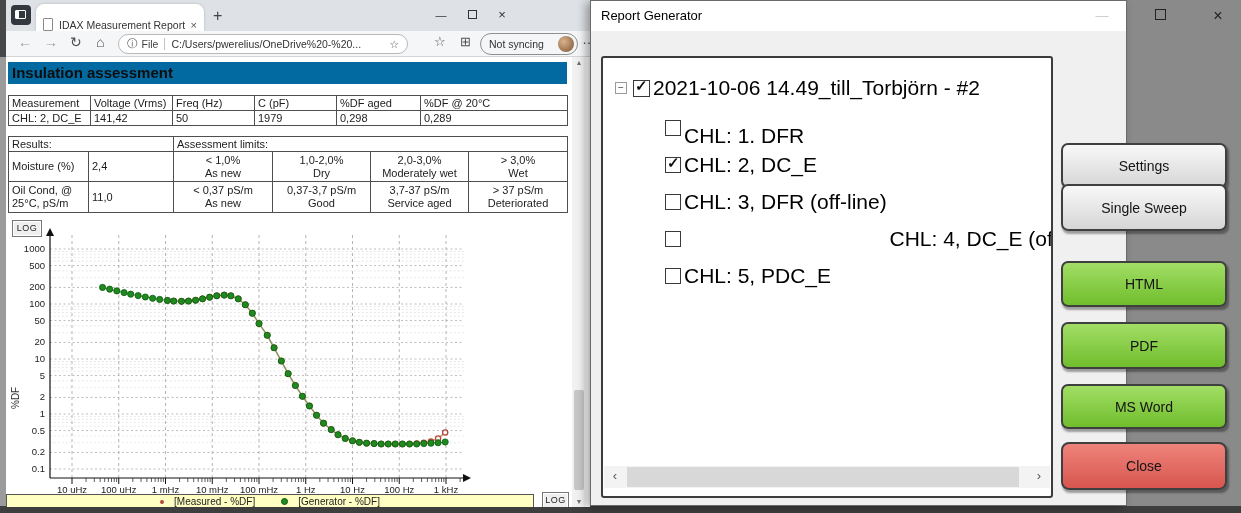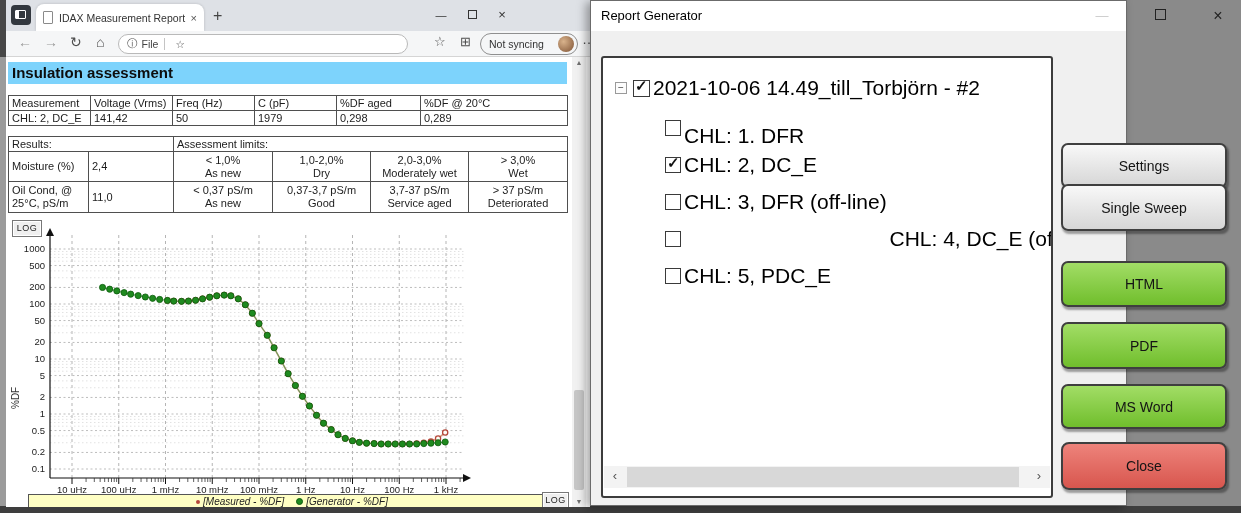--- a/index.html
+++ b/index.html
@@ -8,51 +8,51 @@
           font-family:"Liberation Sans",sans-serif;color:#111;}
   .abs{position:absolute;}
 
   
   .browser{left:6px;top:0;width:584px;height:507px;background:#fff;}
   .tabstrip{left:0;top:0;width:100%;height:31px;background:#dee1e6;}
   .tab-actions{left:5px;top:5px;width:20px;height:20px;background:#33383f;border-radius:4px;}
   .ta-glyph{position:absolute;left:4px;top:5px;width:11px;height:9px;border:1.2px solid #fff;border-radius:1px;}
   .ta-glyph::after{content:"";position:absolute;left:0;top:0;width:3px;height:100%;background:#fff;}
   .tab{left:30px;top:4px;width:168px;height:27px;background:#fff;border-radius:8px 8px 0 0;
-       display:flex;align-items:center;padding:0 7px;box-shadow:0 0 3px rgba(0,0,0,.18);}
+       display:flex;align-items:flex-end;padding:0 7px;box-shadow:0 0 3px rgba(0,0,0,.18);}
   .doc-icon{width:10px;height:13px;border:1.2px solid #8a8a8a;border-radius:1px;margin-right:6px;flex:0 0 auto;background:#fff;}
   .tab-title{font-size:10.5px;color:#333;white-space:nowrap;overflow:hidden;flex:1;}
   .tab-close{font-size:11px;color:#555;margin-left:5px;}
   .newtab{left:207px;top:7px;font-size:16px;color:#444;line-height:18px;}
   .wc{position:absolute;top:6px;width:20px;height:18px;text-align:center;font-size:11px;color:#333;line-height:18px;}
   .maxbox{display:inline-block;width:9px;height:9px;border:1.1px solid #333;}
   .toolbar{left:0;top:31px;width:100%;height:26px;background:#f5f6f7;border-bottom:1px solid #d5d5d5;}
   .navic{position:absolute;top:3px;font-size:14px;color:#9a9a9a;}
   .navic.dark{color:#4e4e4e;}
   .addressbar{position:absolute;left:112px;top:3px;width:290px;height:20px;border:1px solid #b9b9b9;
       border-radius:10px;background:#fff;display:flex;align-items:center;padding:0 8px;font-size:10.5px;color:#444;}
   .addr-sep{width:1px;height:12px;background:#c4c4c4;margin:0 6px;}
   .addr-url{white-space:nowrap;overflow:hidden;flex:1;color:#333;}
   .sync-pill{position:absolute;left:474px;top:2px;width:98px;height:22px;border:1px solid #8f8f8f;border-radius:11px;
       display:flex;align-items:center;justify-content:space-between;padding:0 3px 0 8px;font-size:10.5px;color:#333;background:#f5f6f7;}
   .avatar{width:16px;height:16px;border-radius:50%;background:radial-gradient(circle at 35% 35%,#d9b38c,#7d5133);}
   
   .page{left:0;top:57px;width:566px;height:450px;background:#fff;overflow:hidden;}
-  .page-h{left:2px;top:5px;width:559px;height:22px;background:#7dd3fc;font-size:15px;font-weight:bold;
+  .page-h{left:2px;top:5px;width:559px;height:22px;background:#0369a1;font-size:15px;font-weight:bold;
           line-height:22px;padding-left:4px;color:#0d0d0d;}
   table.rep{position:absolute;left:2px;border-collapse:collapse;table-layout:fixed;font-size:11px;color:#1c1c1c;}
   table.rep td,table.rep th{border:1px solid #4f4f4f;padding:0 3px;font-weight:normal;text-align:left;height:15px;line-height:13px;}
   table.t1{top:38px;width:559px;}
   table.t2{top:79px;width:559px;}
   .lim{text-align:center !important;vertical-align:middle;}
   .lim div{line-height:13px;}
   .logbtn{border:1px solid #777;background:#efefef;font-size:9px;text-align:center;color:#222;
           line-height:15px;letter-spacing:.5px;box-shadow:0 0 0 1px #fff inset;}
-  .legend{left:22px;top:437px;width:528px;height:15px;background:#ffffc4;border:1px solid #555;
-          display:flex;align-items:center;justify-content:center;gap:3px;font-size:10px;color:#222;font-style:italic;}
+  .legend{left:0;top:437px;width:528px;height:15px;background:#ffffc4;border:1px solid #555;
+          display:flex;align-items:center;justify-content:center;gap:10px;font-size:10px;color:#222;}
   .lg-marker{width:7px;height:7px;border-radius:50%;display:inline-block;}
   .lg-marker.measured{border:2px solid #b5483a;background:#ffe;width:4px;height:4px;}
   .lg-marker.modelled{background:#1f8a1f;border:1px solid #0c5a0c;}
   .vscroll{left:566px;top:57px;width:14px;height:450px;background:#f1f1f1;}
   .vs-arrow{position:absolute;left:0;width:14px;font-size:7px;color:#707070;text-align:center;}
   .vs-thumb{position:absolute;left:2px;width:10px;background:#c6c6c6;border-radius:2px;}
 
   
   .rg{left:590px;top:0;width:537px;height:506px;background:#f0f0f0;border:1px solid #6b6b6b;
       box-shadow:-4px 2px 9px rgba(0,0,0,.35);}
@@ -104,20 +104,21 @@
 
     <div class="abs toolbar">
       <span class="navic" style="left:12px;">←</span>
       <span class="navic" style="left:38px;">→</span>
       <span class="navic dark" style="left:64px;">↻</span>
       <span class="navic dark" style="left:90px;">⌂</span>
       <div class="addressbar">
         <span style="margin-right:4px;color:#555;">ⓘ</span>
         <span>File</span>
         <span class="addr-sep"></span>
+        <span class="addr-url">C:/Users/pwerelius/OneDrive%20-%20...</span>
         <span style="margin-left:4px;color:#555;">☆</span>
       </div>
       <span class="navic dark" style="left:428px;font-size:13px;">☆</span>
       <span class="navic dark" style="left:454px;font-size:13px;">⊞</span>
       <div class="sync-pill">
         <span>Not syncing</span>
         <span class="avatar"></span>
       </div>
       <span class="navic dark" style="left:576px;top:0;">…</span>
     </div>

